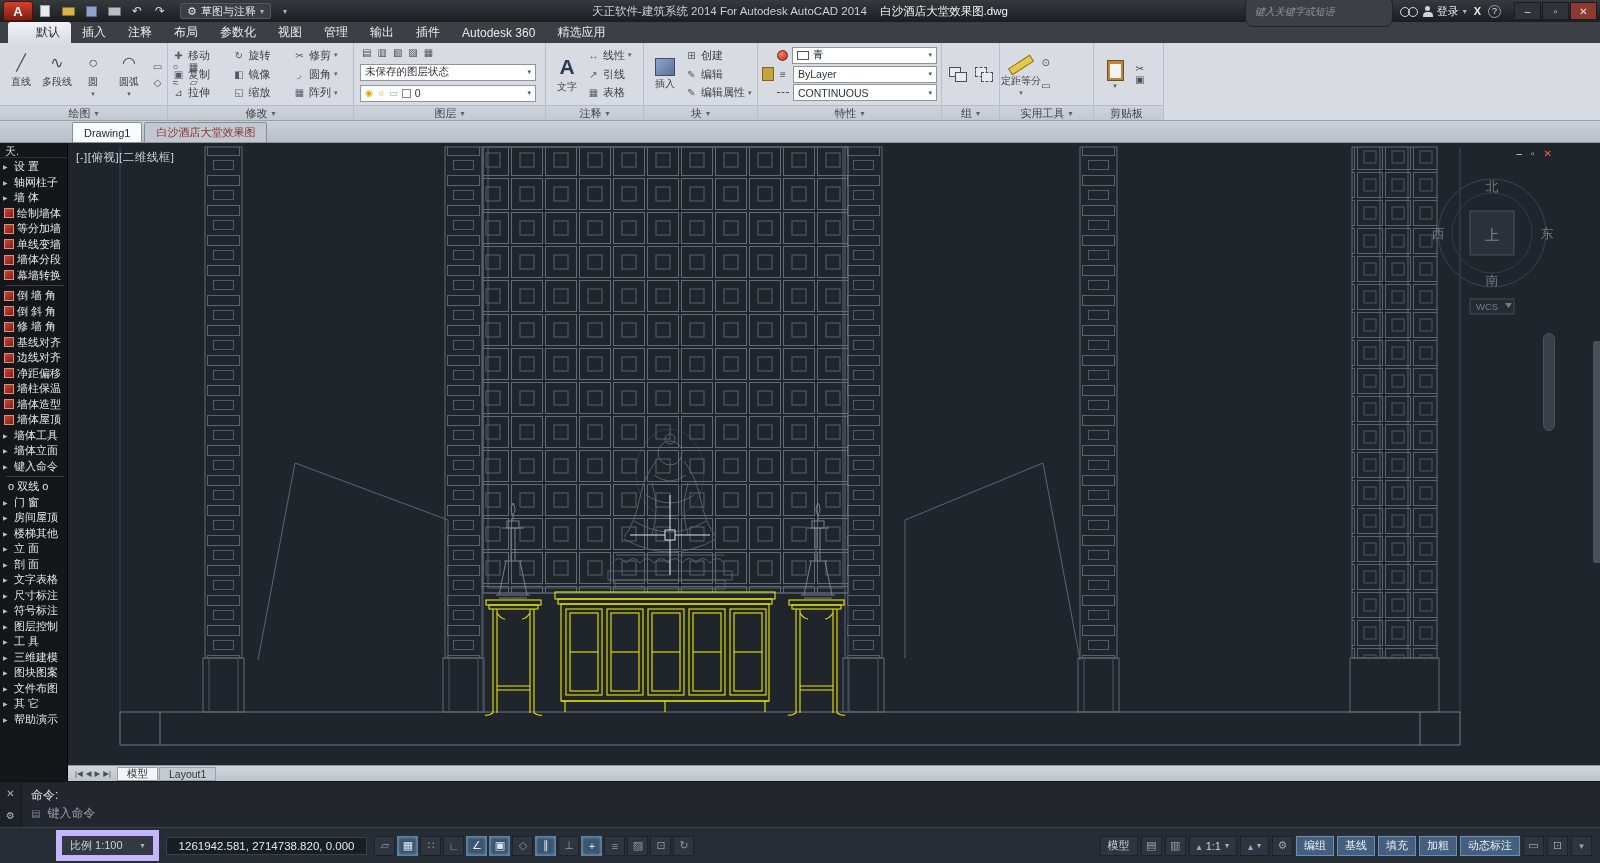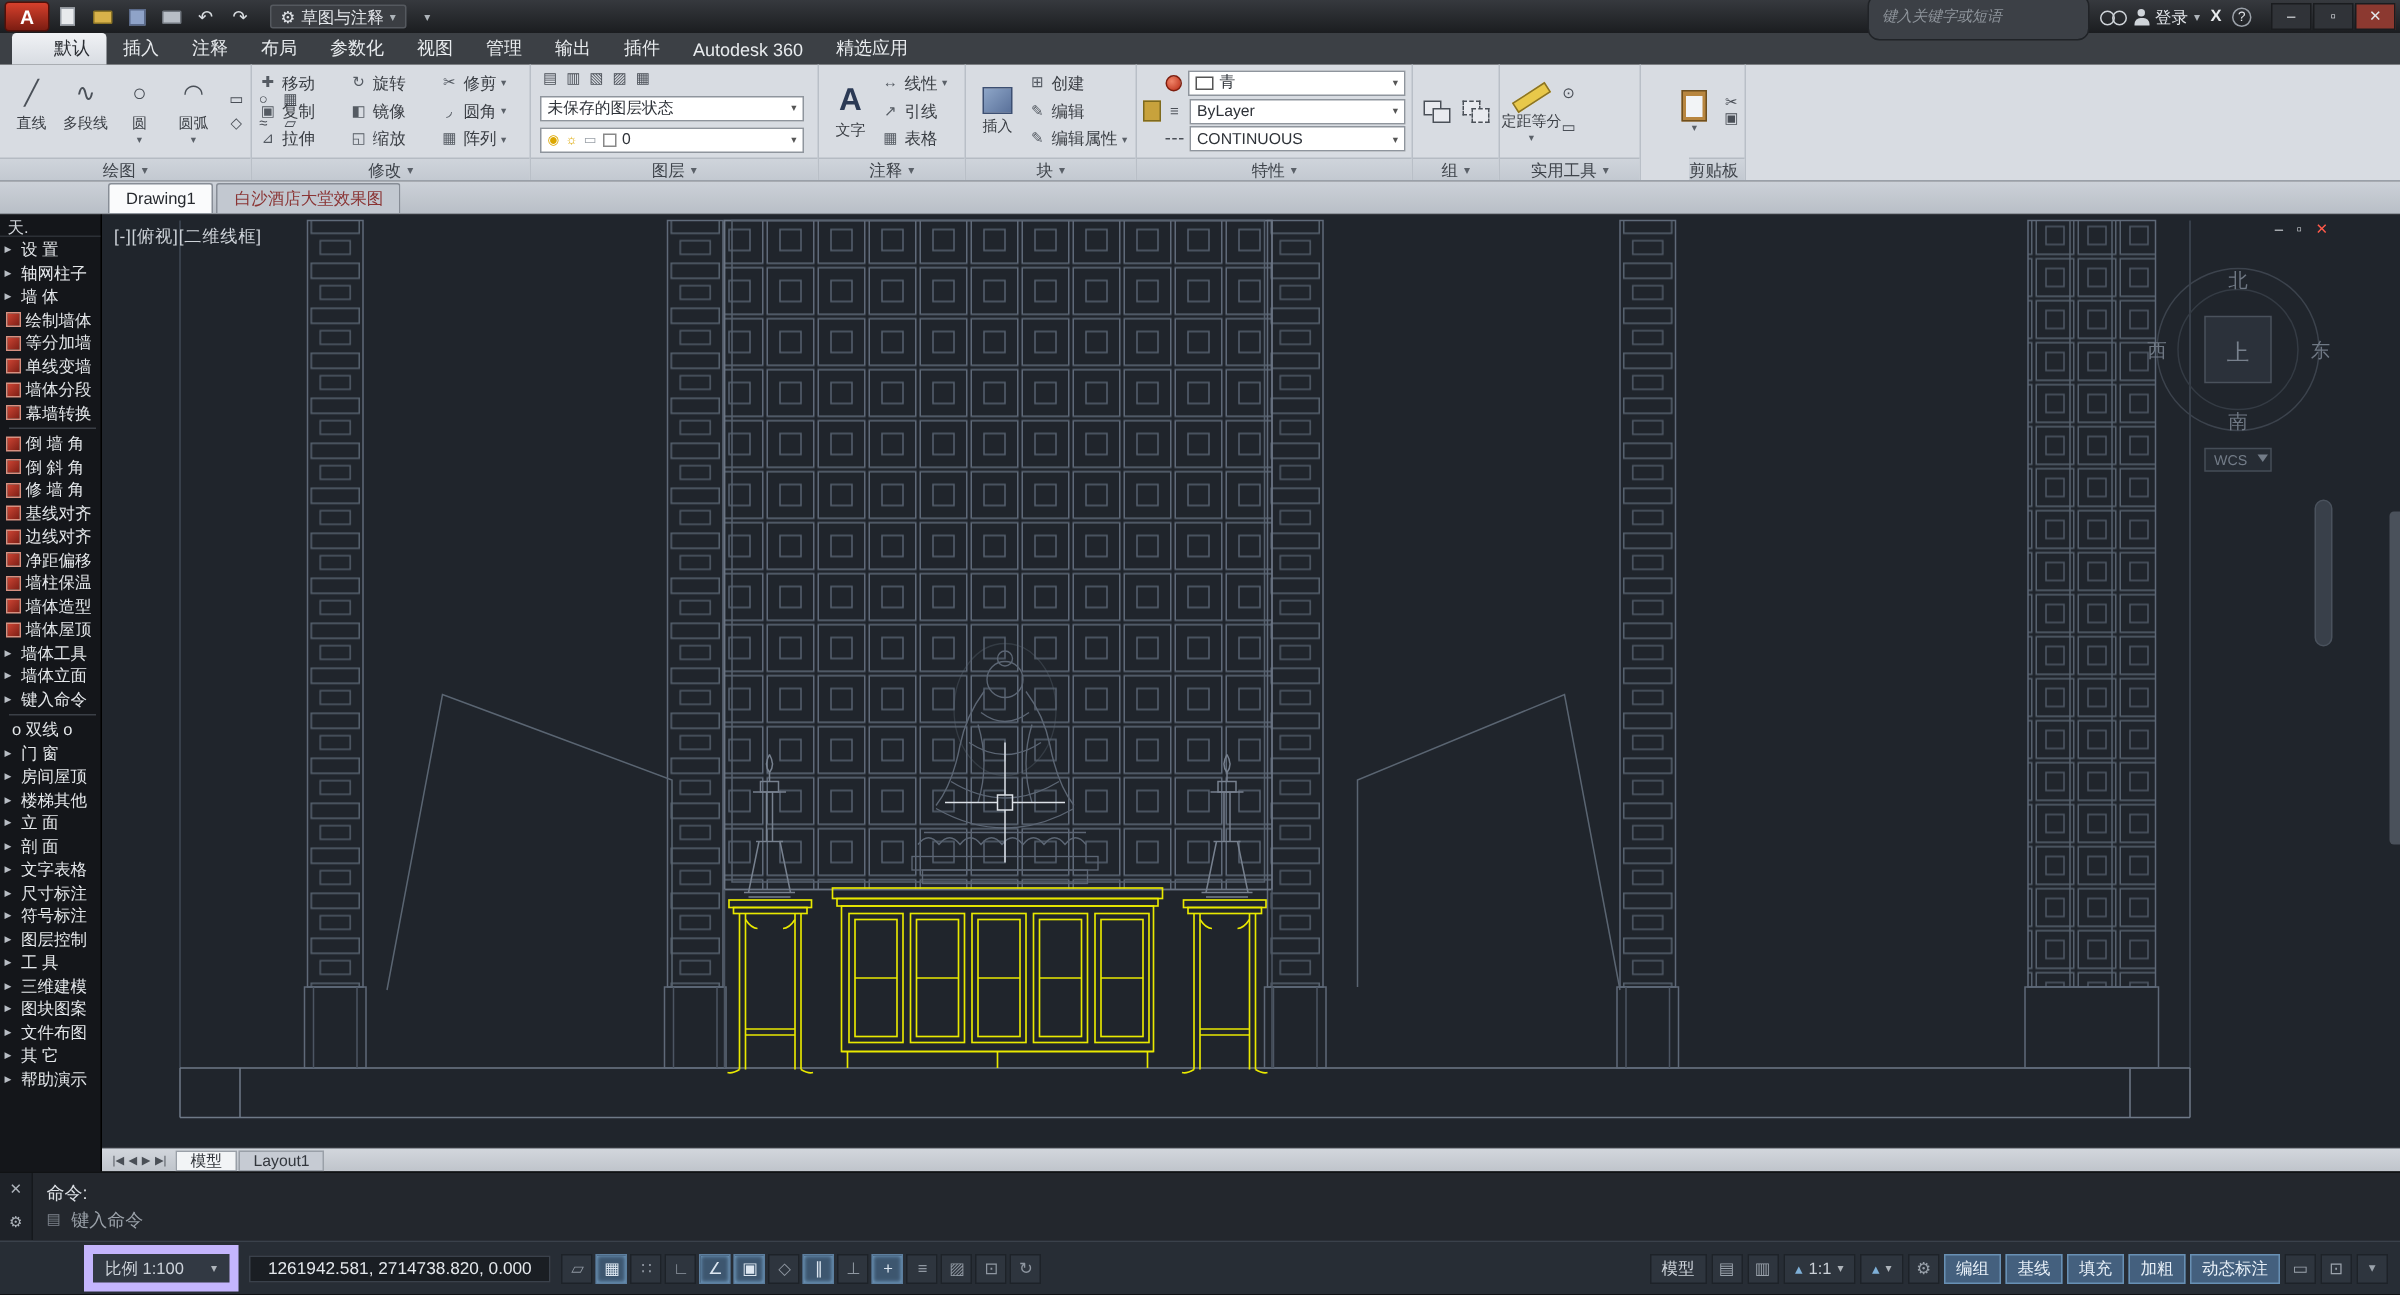--- a/index.html
+++ b/index.html
@@ -42,21 +42,21 @@
   .rtab.active{background:linear-gradient(#f0f2f5,#d8dce2);color:#2b2e33;border-radius:3px 3px 0 0;padding-left:28px;}
 
   
   .ribbon{height:78px;background:#d8dce2;display:flex;border-bottom:1px solid #9aa0a8;flex:0 0 78px;}
   .panel{display:flex;flex-direction:column;border-right:1px solid #b9bfc7;}
   .panel-body{flex:1;display:flex;align-items:stretch;padding:2px 4px;gap:3px;}
   .panel-label{height:15px;background:linear-gradient(#cfd4db,#c3c9d1);font-size:11px;color:#3f444b;display:flex;align-items:center;justify-content:center;gap:4px;border-top:1px solid #b5bbc3;}
   .panel-label::after{content:"▾";font-size:8px;color:#5a6068;}
   .panel.noarrow .panel-label::after{content:"";}
   .p-draw{width:168px;}.p-mod{width:186px;}.p-layers{width:192px;}.p-ann{width:98px;}
-  .p-block{width:114px;}.p-prop{width:184px;}.p-group{width:58px;}.p-util{width:94px;justify-content:center;}.p-clip{width:70px;align-items:flex-end;}
+  .p-block{width:114px;}.p-prop{width:184px;}.p-group{width:58px;}.p-util{width:94px;justify-content:center;}.p-clip{width:70px;}
   .toolrow{display:flex;gap:2px;}
   .bigtool{width:34px;display:flex;flex-direction:column;align-items:center;justify-content:center;font-size:10px;color:#3a3e44;gap:1px;}
   .bigtool .g{font-size:16px;line-height:22px;color:#4a5058;}
   .bigtool .lbl{white-space:nowrap;}
   .bigtool .dd{font-size:7px;color:#5a6068;height:7px;line-height:7px;}
   .mini-grid{display:grid;grid-template-columns:repeat(3,17px);grid-auto-rows:15px;gap:1px;align-content:center;}
   .mini{font-size:10px;color:#4a4f57;display:grid;place-items:center;}
   .mod-grid{display:grid;grid-template-columns:repeat(3,auto);gap:0 8px;align-content:space-evenly;flex:1;}
   .mod-item{display:flex;align-items:center;gap:3px;font-size:11px;color:#3a3e44;height:17px;white-space:nowrap;}
   .mod-item .g{width:13px;font-size:10px;color:#555b63;text-align:center;}
@@ -180,20 +180,24 @@
         </span>
       <span class="qi">↶</span>
       <span class="qi">↷</span>
       <div class="workspace">
         <span>⚙</span>
         <span>草图与注释</span>
         <span class="caret"></span>
       </div>
       <span class="qi caret"></span>
     </div>
+    <div class="title-text">
+      <span>天正软件-建筑系统 2014  For Autodesk AutoCAD 2014</span>
+      <span class="doc">白沙酒店大堂效果图.dwg</span>
+    </div>
     <div class="tb-right">
       <input class="search" placeholder="键入关键字或短语" style="">
       <span class="ico-binocular"></span>
       <div class="signin">
         <span class="ico-person"></span>
         <span>登录</span>
         <span class="caret"></span>
       </div>
       <span class="ico-x">X</span>
       <span class="ico-help">?</span>

